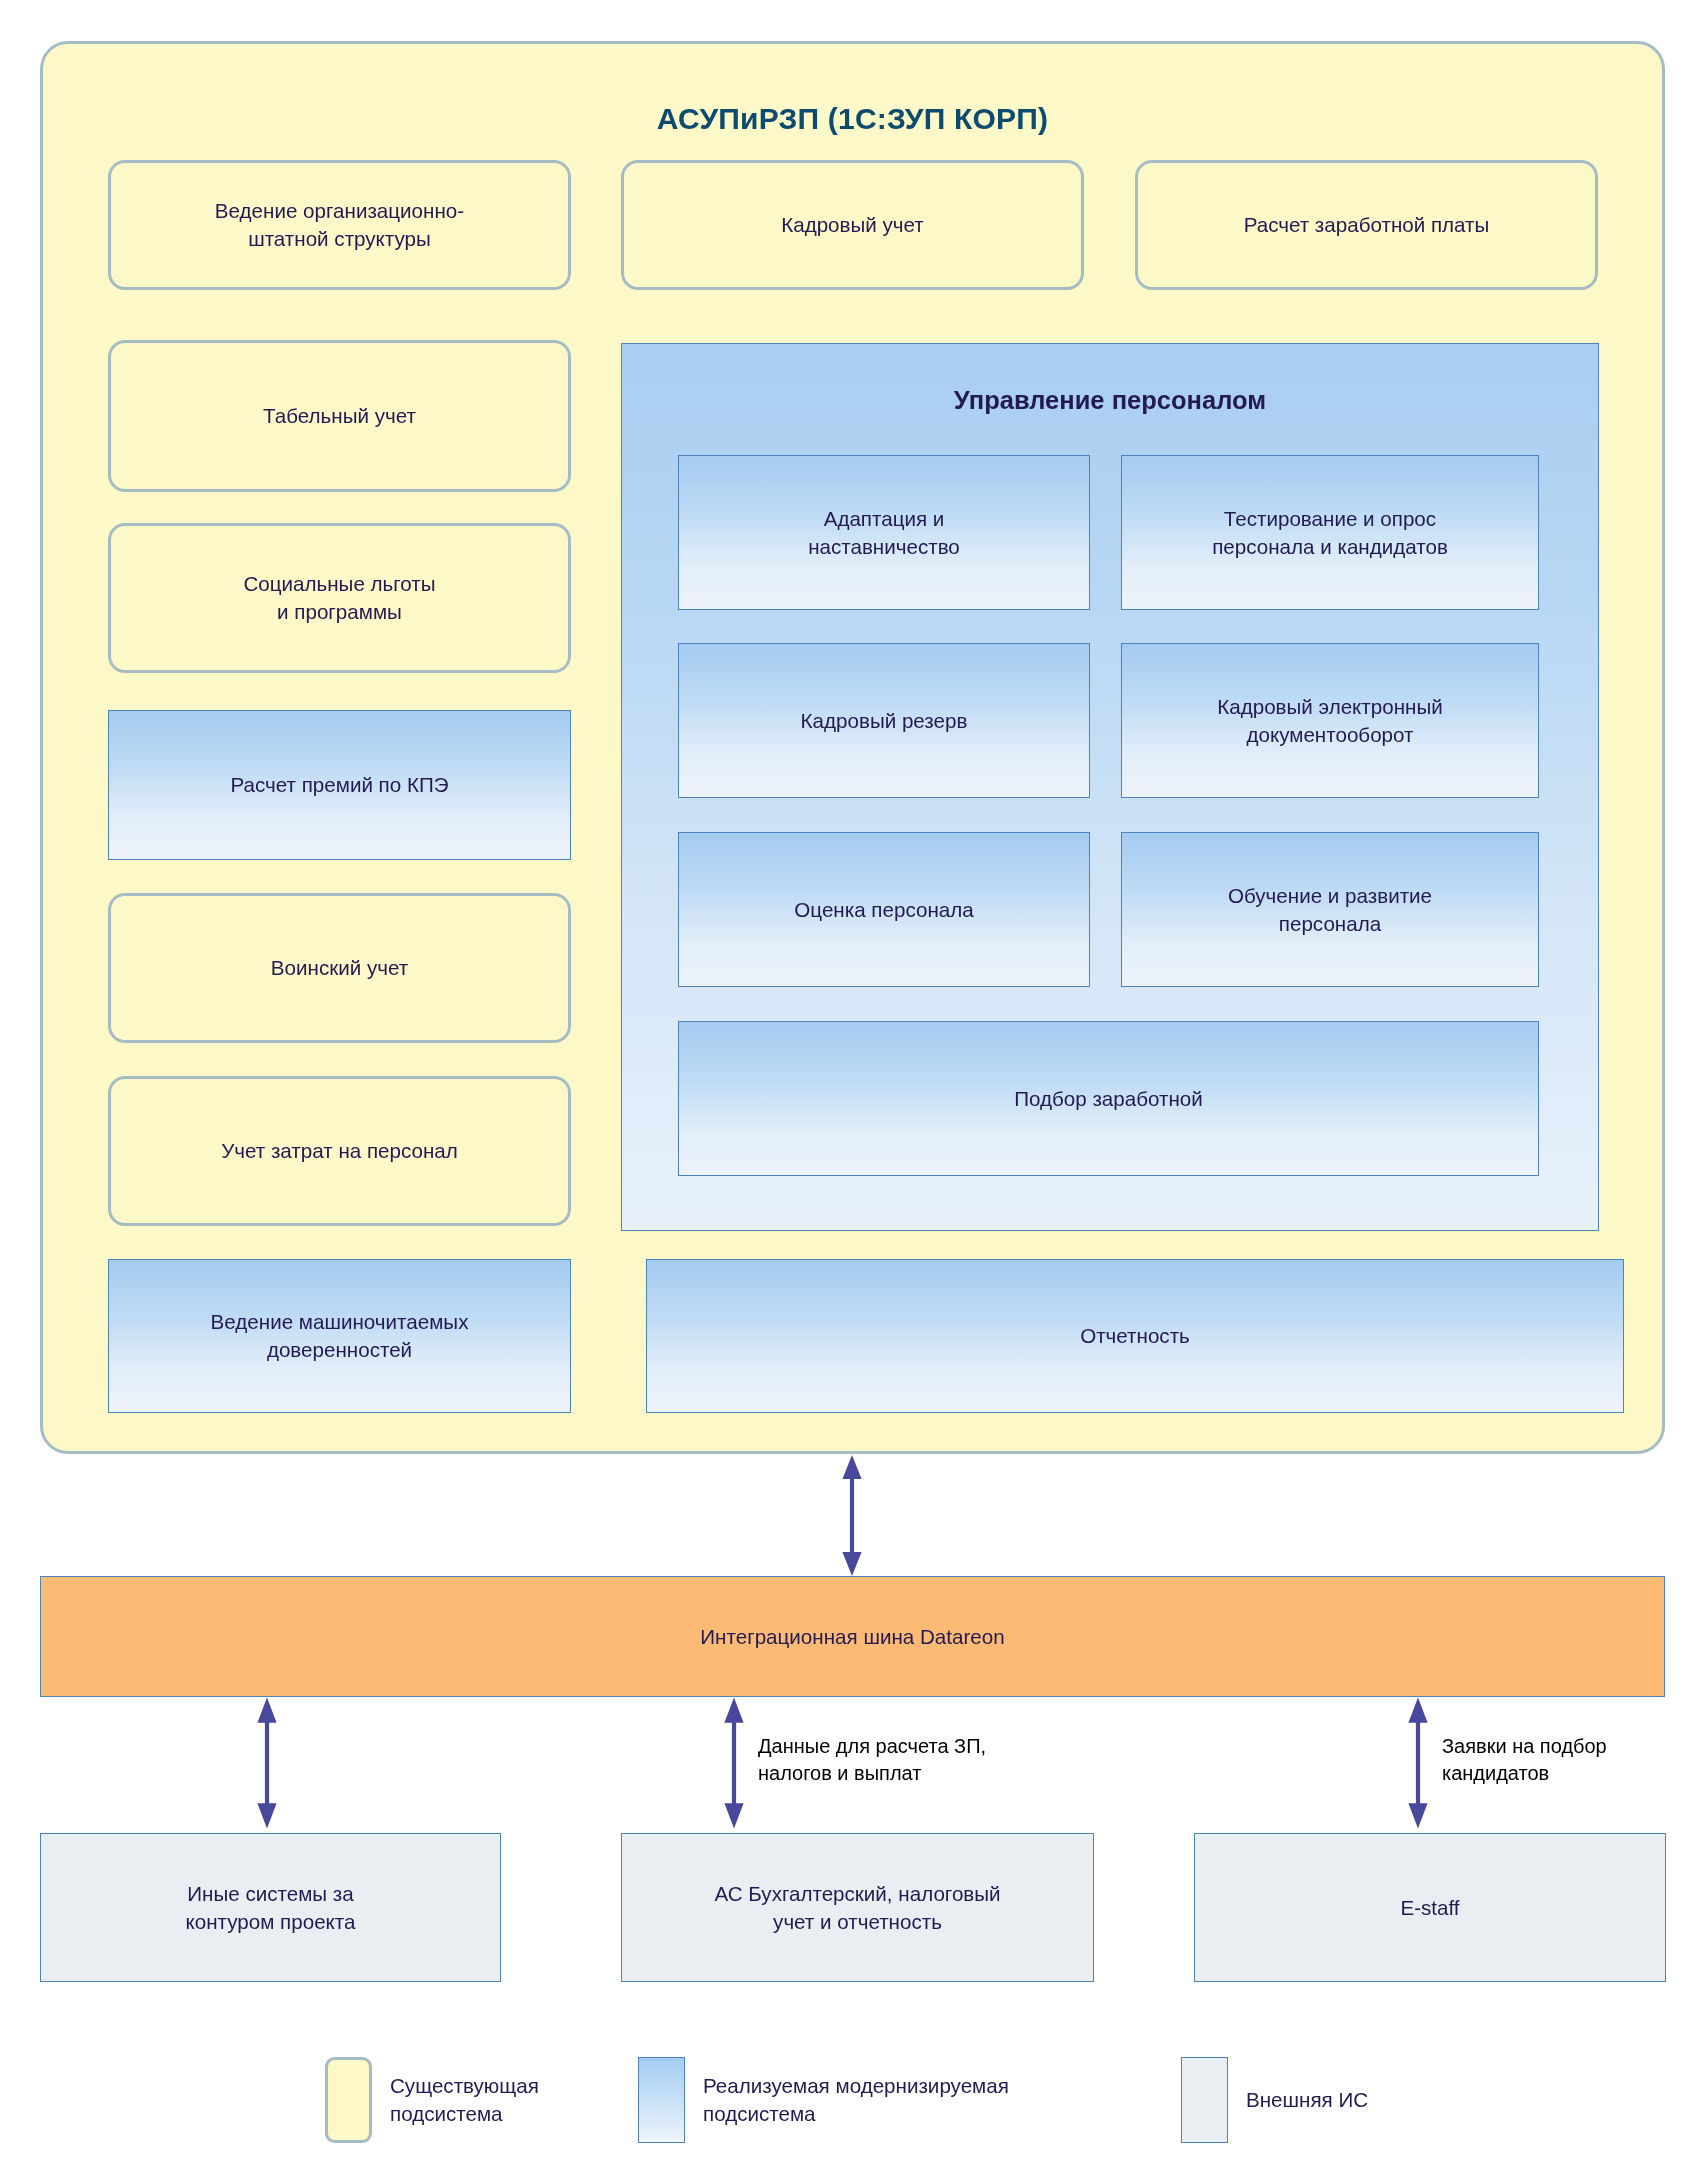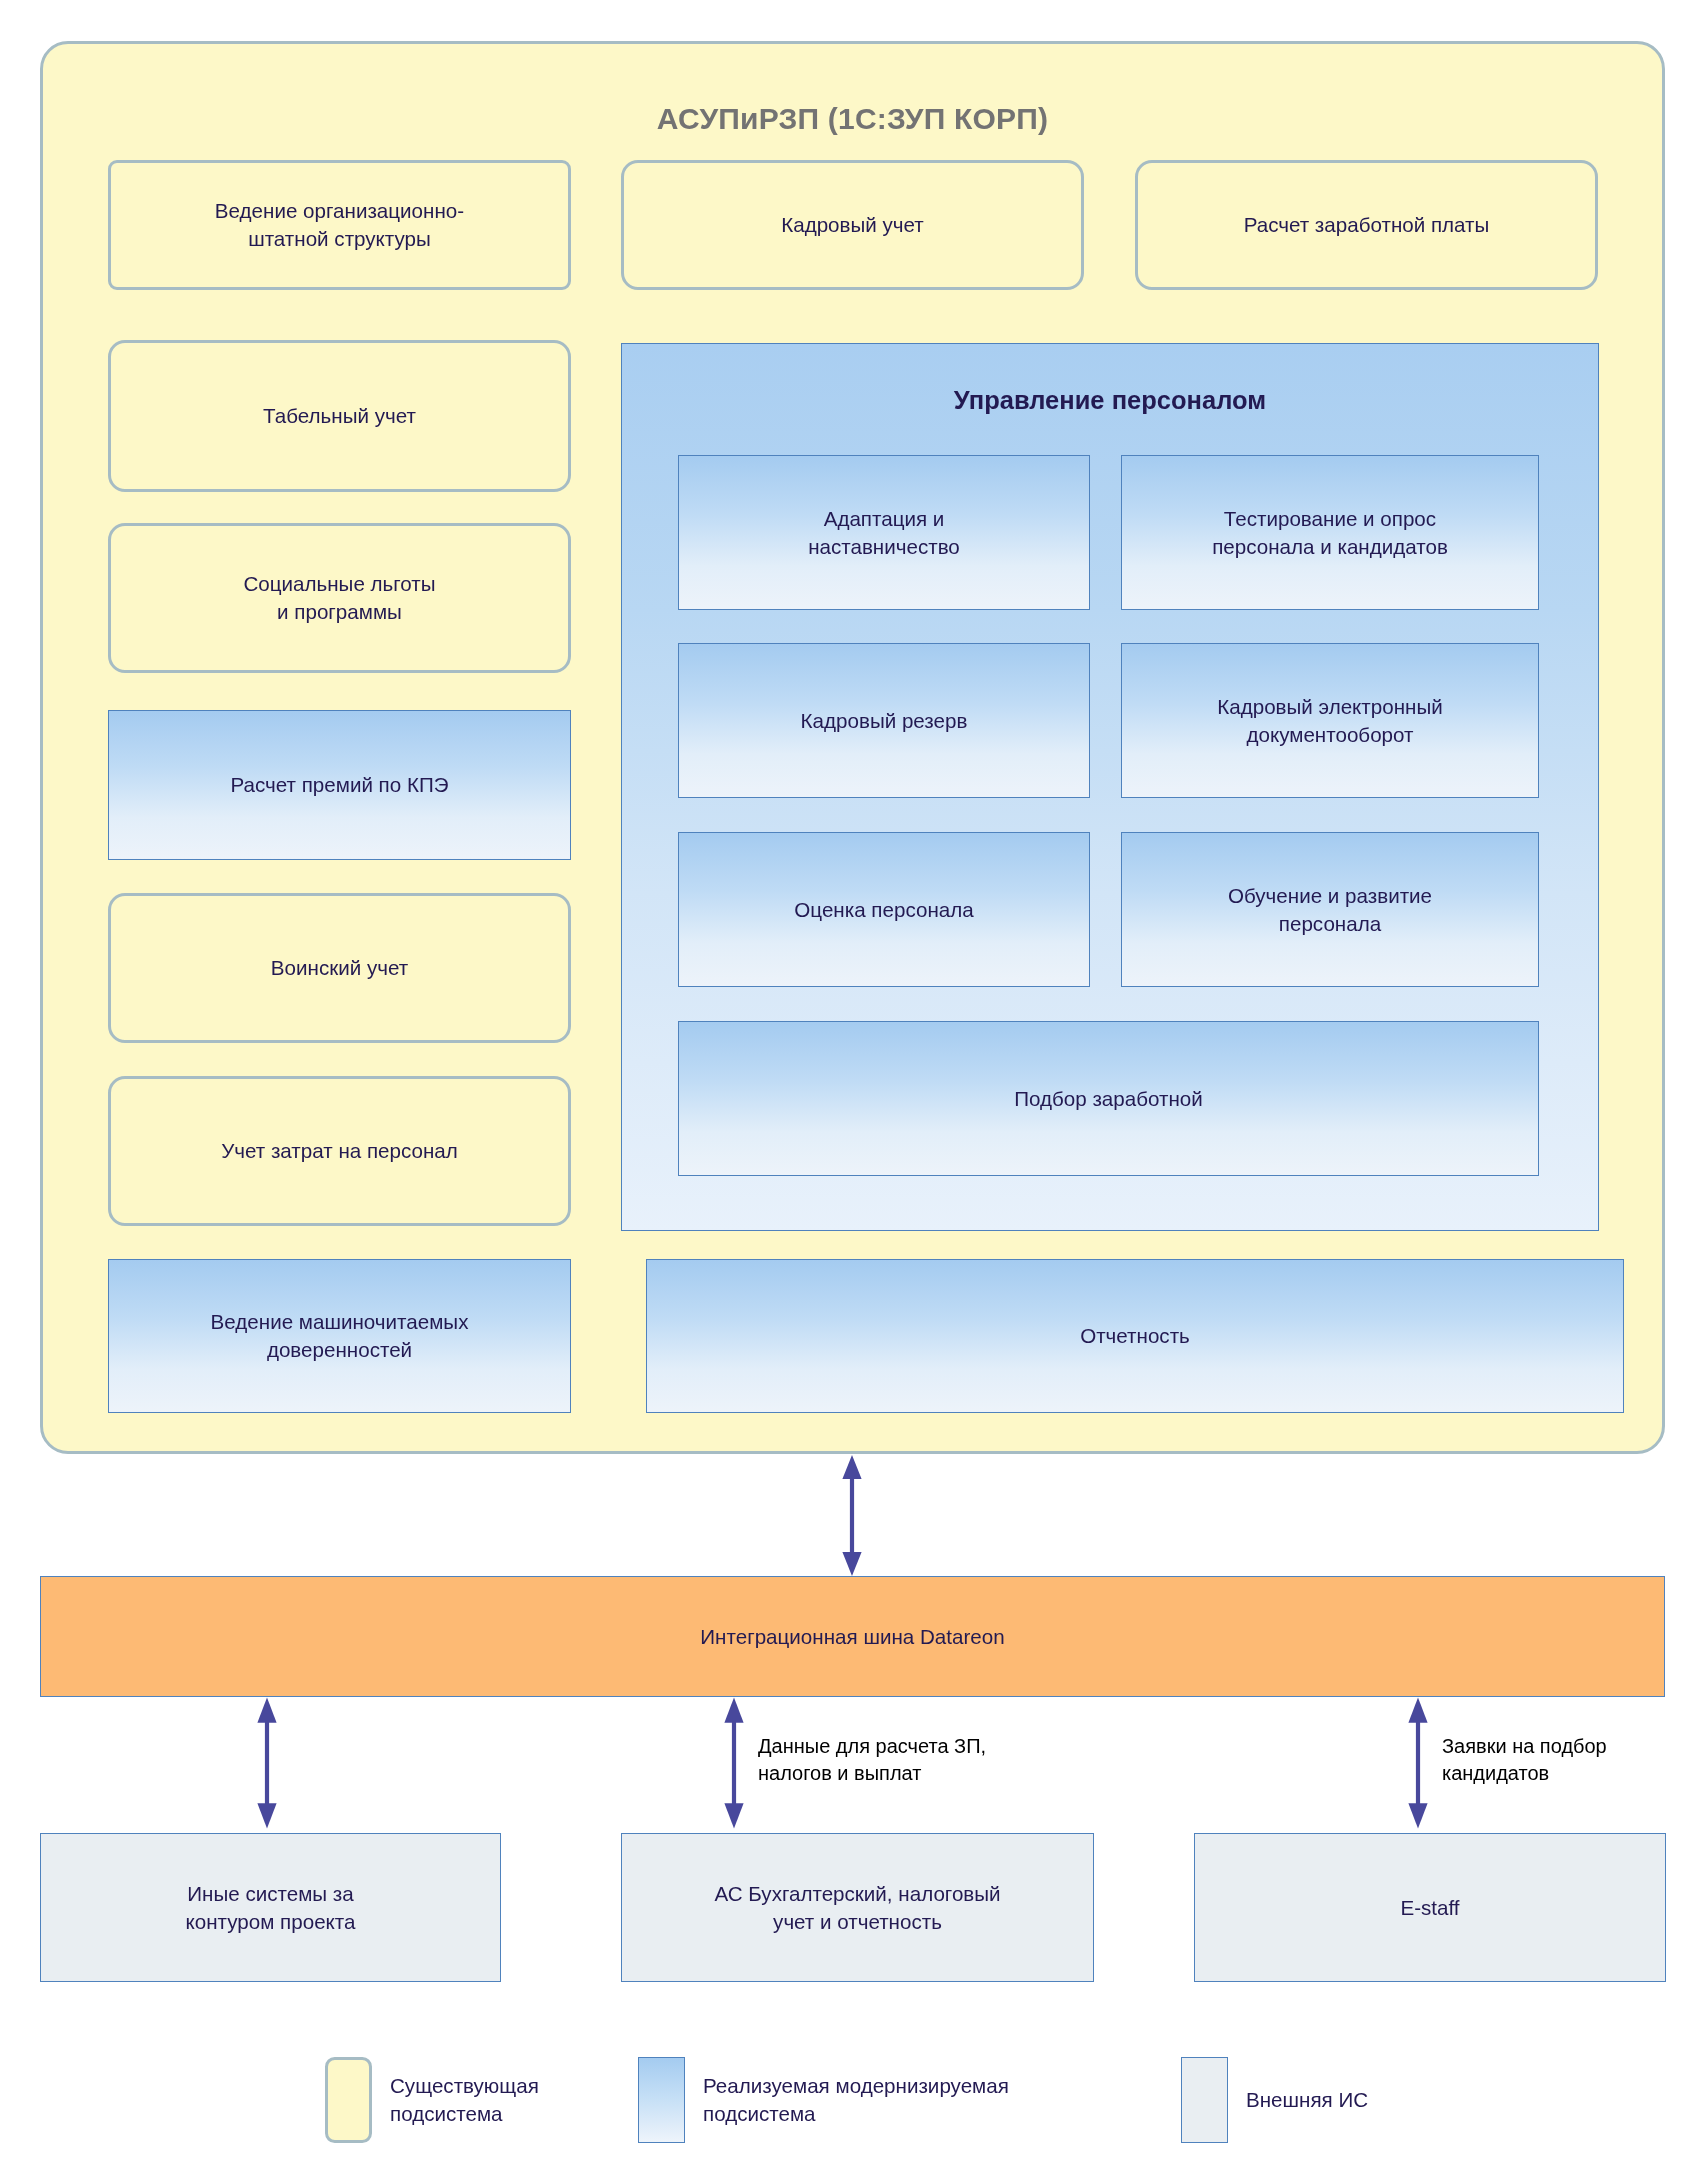--- a/index.html
+++ b/index.html
@@ -17,21 +17,21 @@
     position:absolute;left:40px;top:41px;width:1625px;height:1413px;
     background:#fdf8c8;
     border:3px solid #a6bcc4;
     border-radius:28px;
     box-sizing:border-box;
   }
   .main-title{
     position:absolute;left:0;top:58px;width:100%;
     text-align:center;
     font-size:30px;font-weight:bold;letter-spacing:0.2px;
-    color:#737373;
+    color:#0c4a6e;
   }
 
   
   .y-box{
     position:absolute;
     background:#fdf8c8;
     border:3px solid #a6bcc4;
     border-radius:17px;
     box-sizing:border-box;
     display:flex;align-items:center;justify-content:center;
@@ -112,21 +112,21 @@
 </style>
 </head>
 <body>
 
 <div class="canvas">
 
   <div class="main-container">
     <div class="main-title">АСУПиРЗП (1С:ЗУП КОРП)</div>
   </div>
 
-  <div class="y-box" style="left:108px;top:160px;width:463px;height:130px;border-radius:9px;">Ведение организационно-
+  <div class="y-box" style="left:108px;top:160px;width:463px;height:130px;">Ведение организационно-
 штатной структуры</div>
 
   <div class="y-box" style="left:108px;top:340px;width:463px;height:152px;">Табельный учет</div>
 
   <div class="y-box" style="left:108px;top:523px;width:463px;height:150px;">Социальные льготы
 и программы</div>
 
   <div class="b-box" style="left:108px;top:710px;width:463px;height:150px;">Расчет премий по КПЭ</div>
 
   <div class="y-box" style="left:108px;top:893px;width:463px;height:150px;">Воинский учет</div>

